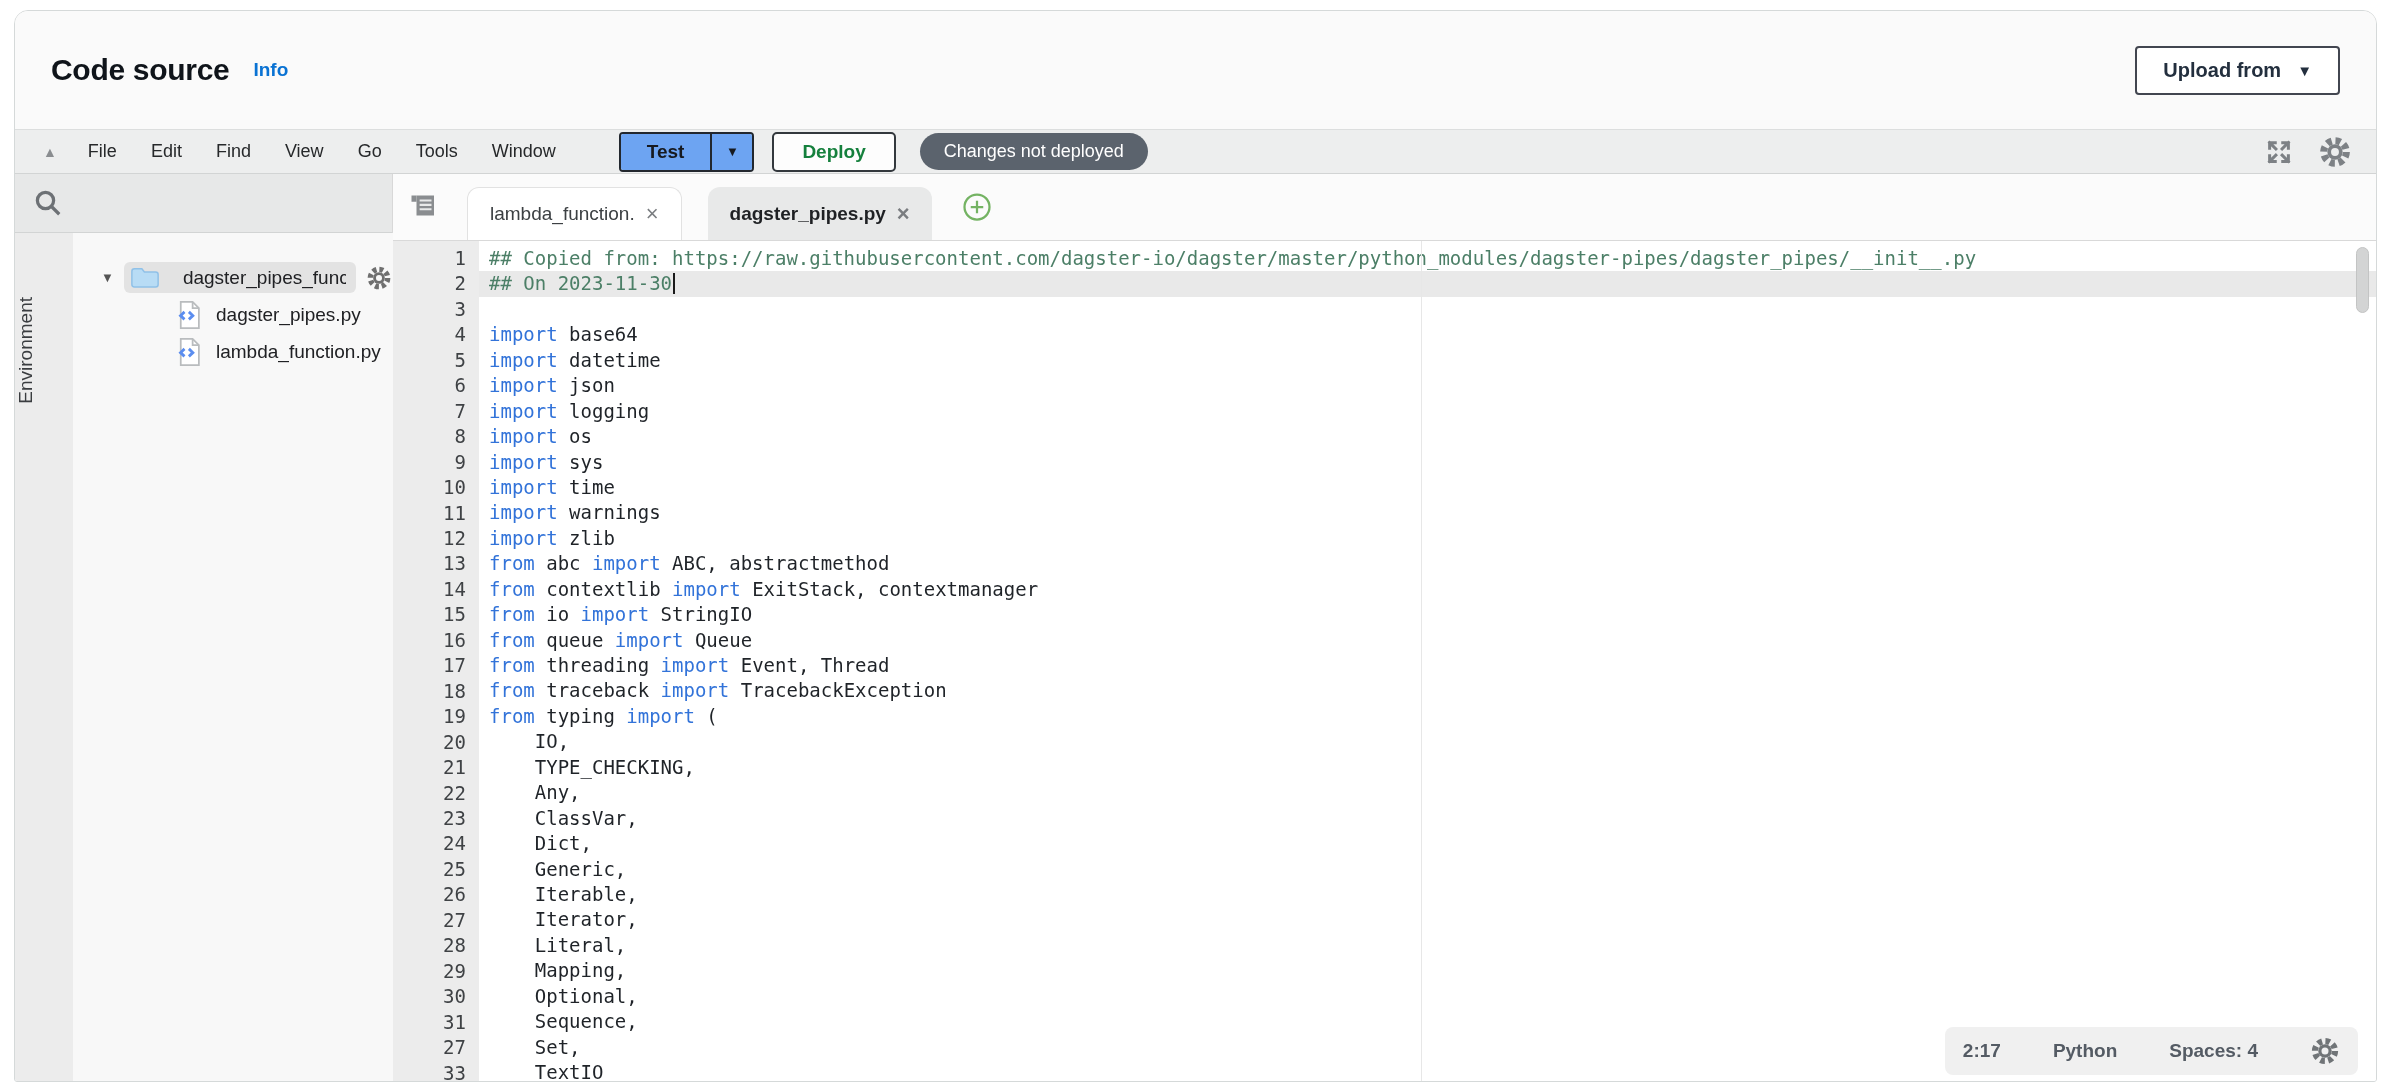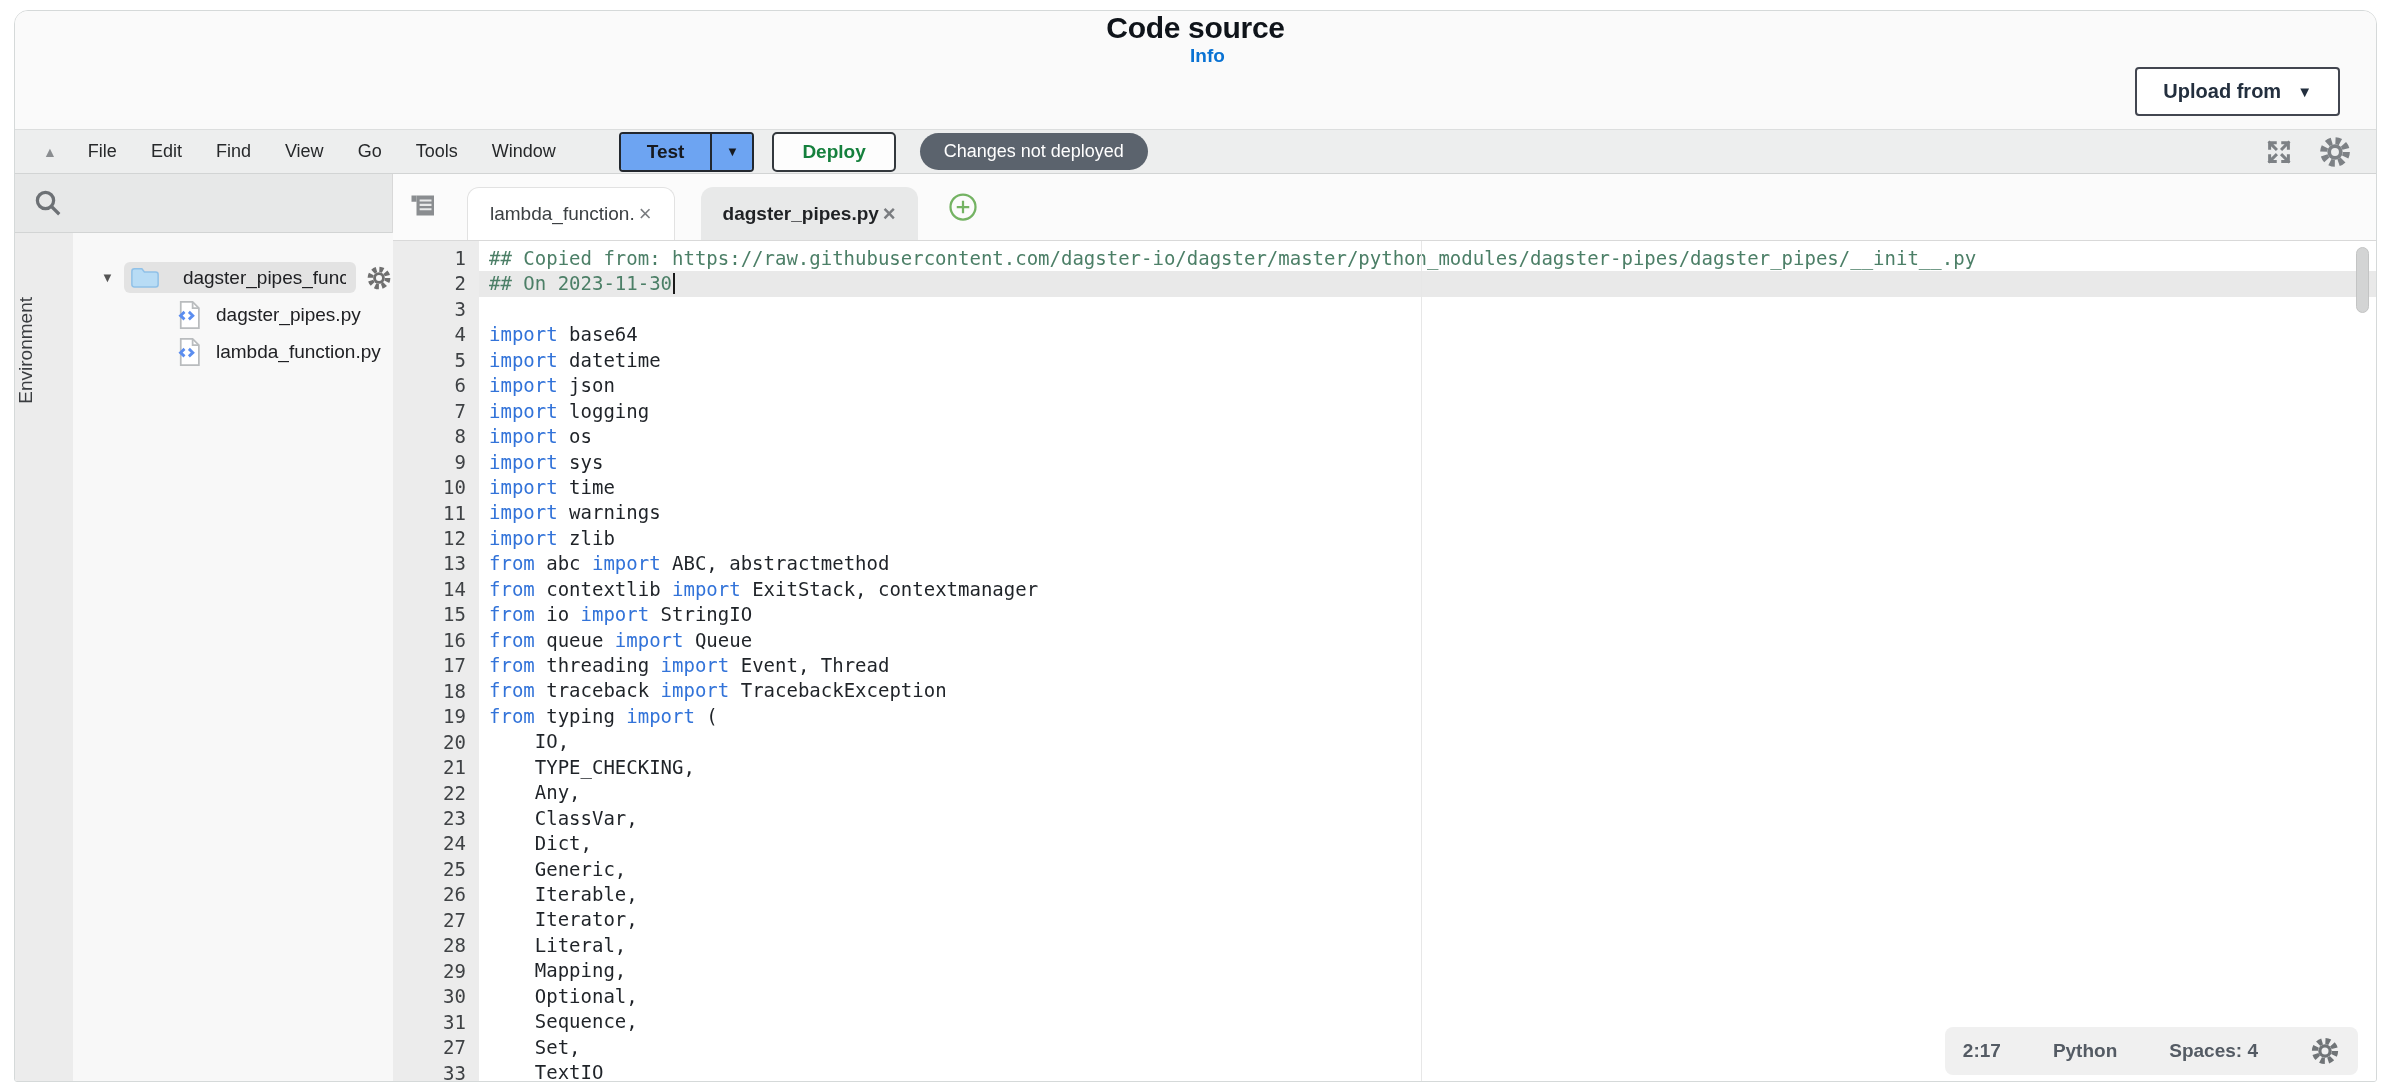--- a/index.html
+++ b/index.html
@@ -4,21 +4,21 @@
 <style>
   * { box-sizing: border-box; margin: 0; padding: 0; }
   html, body { width: 2390px; height: 1090px; background: #ffffff; overflow: hidden;
     font-family: "Liberation Sans", sans-serif; }
 
   .card { position: absolute; left: 14px; top: 10px; width: 2363px; height: 1072px;
     background: #fafafa; border: 1px solid #d5d9d9; border-radius: 14px 14px 3px 3px; overflow: hidden; }
 
   
   .card-header { position: absolute; left: 0; top: 0; width: 100%; height: 118px;
-    display: flex; align-items: center; padding: 0 36px; background: #fafafa; flex-direction: column; }
+    display: flex; align-items: center; padding: 0 36px; background: #fafafa; }
   .page-title { font-size: 30px; font-weight: 700; color: #0f141a; letter-spacing: -0.3px; }
   .info-link { margin-left: 24px; color: #0972d3; font-weight: 700; font-size: 19px; cursor: pointer; }
   .upload-btn { margin-left: auto; display: flex; align-items: center; gap: 16px;
     border: 2px solid #424650; border-radius: 4px; background: #ffffff; padding: 11px 26px;
     font-size: 20px; font-weight: 700; color: #232f3e; cursor: pointer; }
   .upload-btn .caret { font-size: 15px; color: #232f3e; }
 
   
   .menubar { position: absolute; left: 0; top: 118px; width: 100%; height: 45px;
     background: #edeeee; border-top: 1px solid #dcdede; border-bottom: 1px solid #d2d4d4;
@@ -58,21 +58,21 @@
     padding: 4px 10px 4px 6px; max-width: 232px; }
   .folder-label { margin-left: 23px; white-space: nowrap; overflow: hidden; }
   .tree-gear { margin-left: 10px; display: flex; align-items: center; gap: 4px; }
   .tree-gear .mini-caret { font-size: 10px; color: #6f6f6f; }
   .tree-file-row { padding-left: 104px; gap: 14px; }
 
   .editor-col { flex: 1; display: flex; flex-direction: column; min-width: 0; }
   .tabbar { height: 67px; background: #fbfbfb; border-bottom: 1px solid #d9d9d9; flex: none;
     display: flex; align-items: flex-end; padding-left: 16px; }
   .tablist-icon { align-self: center; margin-right: 28px; cursor: pointer; }
-  .tab { height: 53px; display: flex; align-items: center; gap: 4px; padding: 0 22px;
+  .tab { height: 53px; display: flex; align-items: center; gap: 11px; padding: 0 22px;
     border-radius: 12px 12px 0 0; font-size: 19px; color: #3c4043; cursor: pointer; }
   .tab.inactive { background: #ffffff; border: 1px solid #e2e2e2; border-bottom: none; }
   .tab.active { background: #e8e9e9; font-weight: 700; color: #1f2124; }
   .tab-close { font-size: 22px; color: #7a7d80; line-height: 1; cursor: pointer; }
   .plus-btn { align-self: center; margin-left: 30px; cursor: pointer; display: flex; }
 
   .editor { position: relative; flex: 1; background: #ffffff; overflow: hidden; display: flex; }
   .gutter { width: 86px; background: #ececec; flex: none; padding-top: 5px;
     font-family: "DejaVu Sans Mono", monospace; font-size: 19px; line-height: 25.45px;
     text-align: right; color: #3f4245; }

